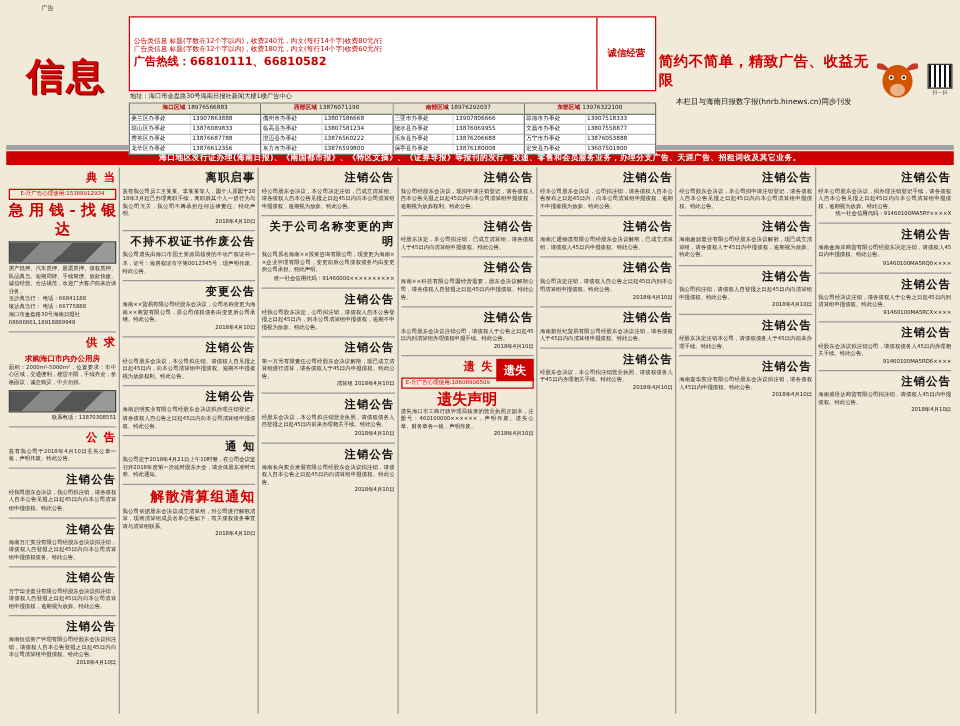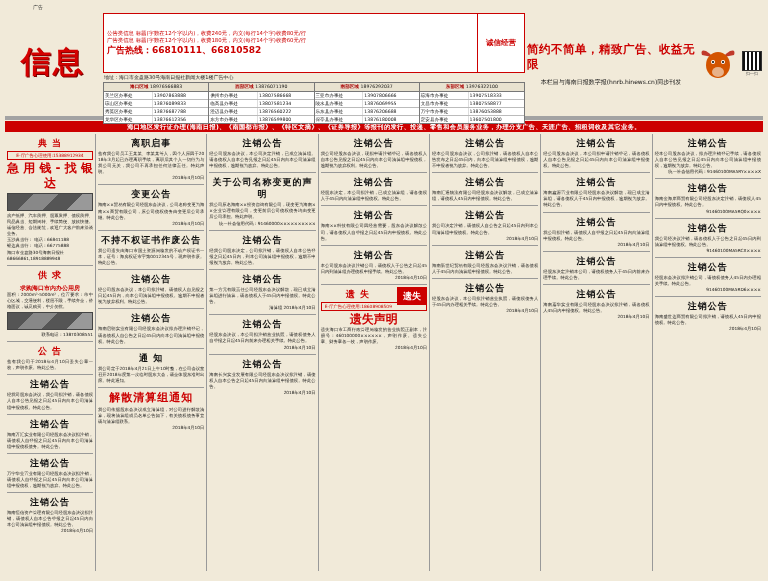--- a/index.html
+++ b/index.html
@@ -46,21 +46,21 @@
      repeating-linear-gradient(0deg,#111 0 2px,transparent 2px 4px);
      border:1px solid #333;}
   .redband{background:#c00;color:#fff;font-weight:bold;font-size:6.2px;text-align:center;line-height:11px;height:11px;margin-top:1px;letter-spacing:0.4px;}
   
   .cols{display:flex;margin-top:2px;height:451px;}
   .col{flex:1 1 0;border-right:1px solid #999;padding:0 2px;overflow:hidden;}
   .col:last-child{border-right:none;}
   .col.w1{flex:0 0 86px;}
   .ad{border-bottom:1px solid #999;padding:2px 0 3px 0;}
   .ad.nb{border-bottom:none;}
-  .head{font-family:"DejaVu Serif","Liberation Serif",serif;font-weight:bold;font-size:9px;line-height:12px;text-align:center;margin:1px 0 2px 0;letter-spacing:1px;}
+  .head{font-family:"DejaVu Serif","Liberation Serif",serif;font-weight:bold;font-size:9px;line-height:12px;text-align:right;margin:1px 0 2px 0;letter-spacing:1px;}
   .head.red{color:#c00;}
   .head.big{font-size:11px;line-height:14px;}
   .body{font-size:4.3px;line-height:6.1px;text-align:justify;color:#1a1a1a;word-break:break-all;}
   .sig{font-size:4.3px;line-height:6.1px;text-align:right;}
   .photo{height:22px;background:linear-gradient(135deg,#555 0 25%,#888 25% 50%,#555 50% 75%,#999 75% 100%);border:1px solid #444;margin:2px 0;}
   .photo.sm{height:16px;}
   .bigred{color:#c00;font-weight:bold;font-size:12px;line-height:15px;text-align:center;font-family:"DejaVu Serif","Liberation Serif",serif;}
   .subred{color:#c00;font-size:6px;text-align:center;line-height:9px;font-weight:bold;}
   .boxlabel{border:1px solid #c00;color:#c00;font-size:4.4px;text-align:center;line-height:7px;margin:1px 0;}
   .lost-badge{width:30px;height:18px;background:#c00;color:#fff;font-weight:bold;font-size:9px;display:flex;align-items:center;justify-content:center;float:right;margin:0 0 1px 2px;}
@@ -260,27 +260,27 @@
       </div>
     </div>
 
     <div class="col">
       <div class="ad">
         <div class="head">离职启事</div>
         <div class="body">兹有我公司员工王某某、李某某等人，因个人原因于2018年3月起已办理离职手续，离职后其个人一切行为与我公司无关，我公司不再承担任何法律责任。特此声明。</div>
         <div class="sig">2018年4月10日</div>
       </div>
       <div class="ad">
+        <div class="head">不持不权证书作废公告</div>
+        <div class="body">我公司遗失由海口市国土资源局核发的不动产权证书一本，证号：海房权证市字第0012345号，现声明作废。特此公告。</div>
+      </div>
+      <div class="ad">
         <div class="head">变更公告</div>
         <div class="body">海南××贸易有限公司经股东会决议，公司名称变更为海南××商贸有限公司，原公司债权债务由变更后公司承继。特此公告。</div>
         <div class="sig">2018年4月10日</div>
-      </div>
-      <div class="ad">
-        <div class="head">不持不权证书作废公告</div>
-        <div class="body">我公司遗失由海口市国土资源局核发的不动产权证书一本，证号：海房权证市字第0012345号，现声明作废。特此公告。</div>
       </div>
       <div class="ad">
         <div class="head">注销公告</div>
         <div class="body">经公司股东会决议，本公司拟注销。请债权人自见报之日起45日内，向本公司清算组申报债权。逾期不申报者视为放弃权利。特此公告。</div>
       </div>
       <div class="ad">
         <div class="head">注销公告</div>
         <div class="body">海南启明实业有限公司经股东会决议拟办理注销登记，请各债权人自公告之日起45日内向本公司清算组申报债权。特此公告。</div>
       </div>
       <div class="ad">

